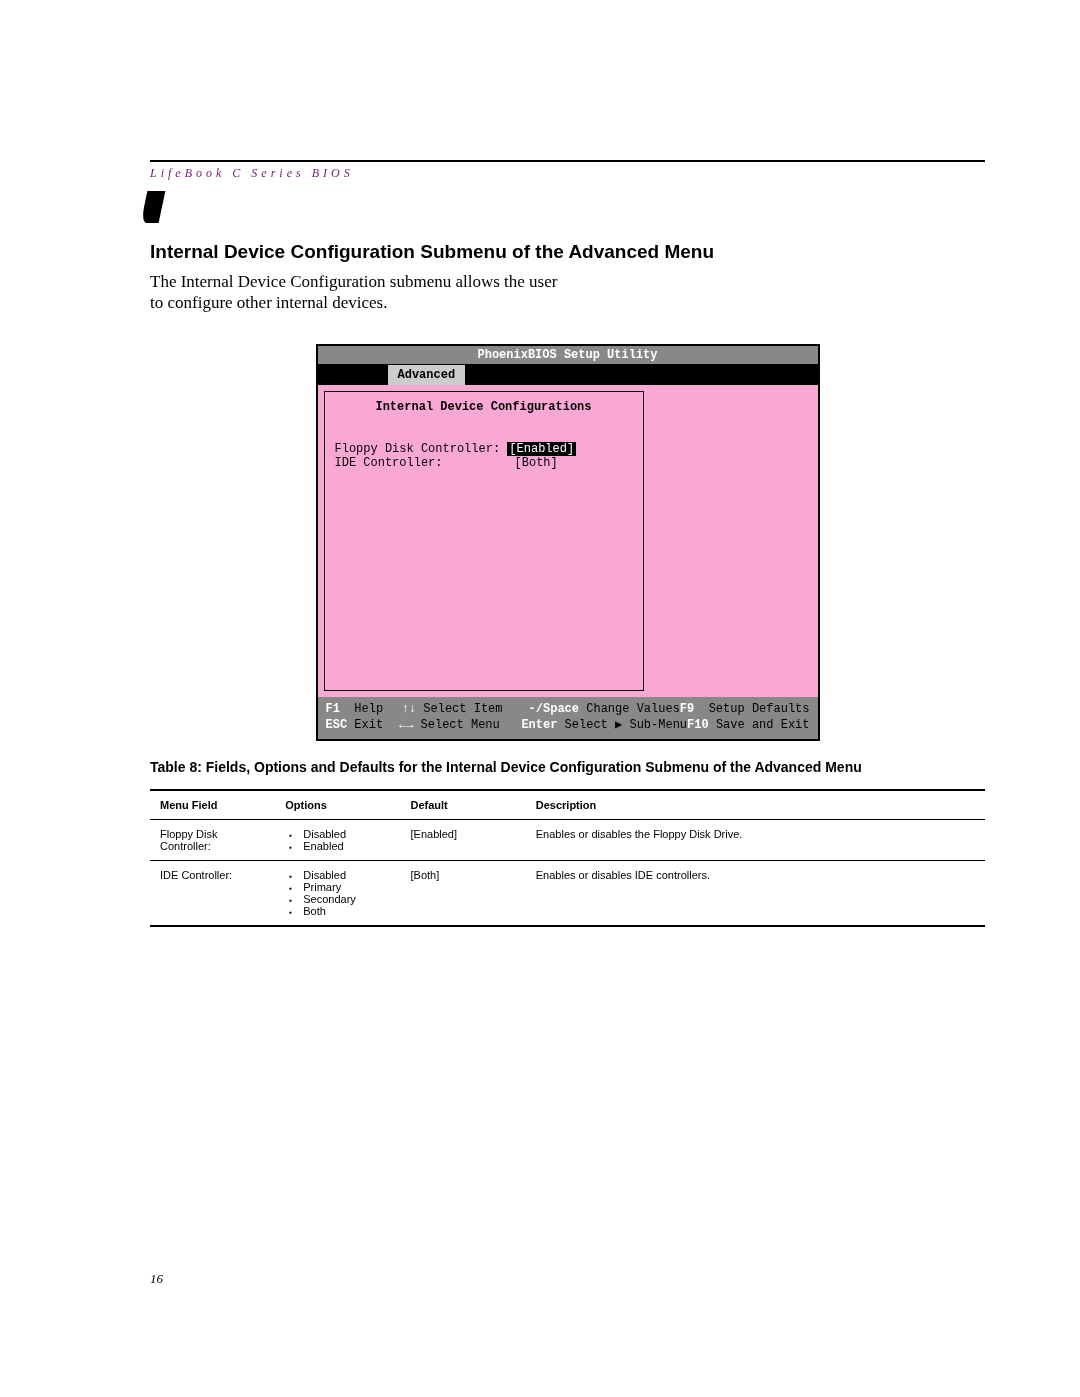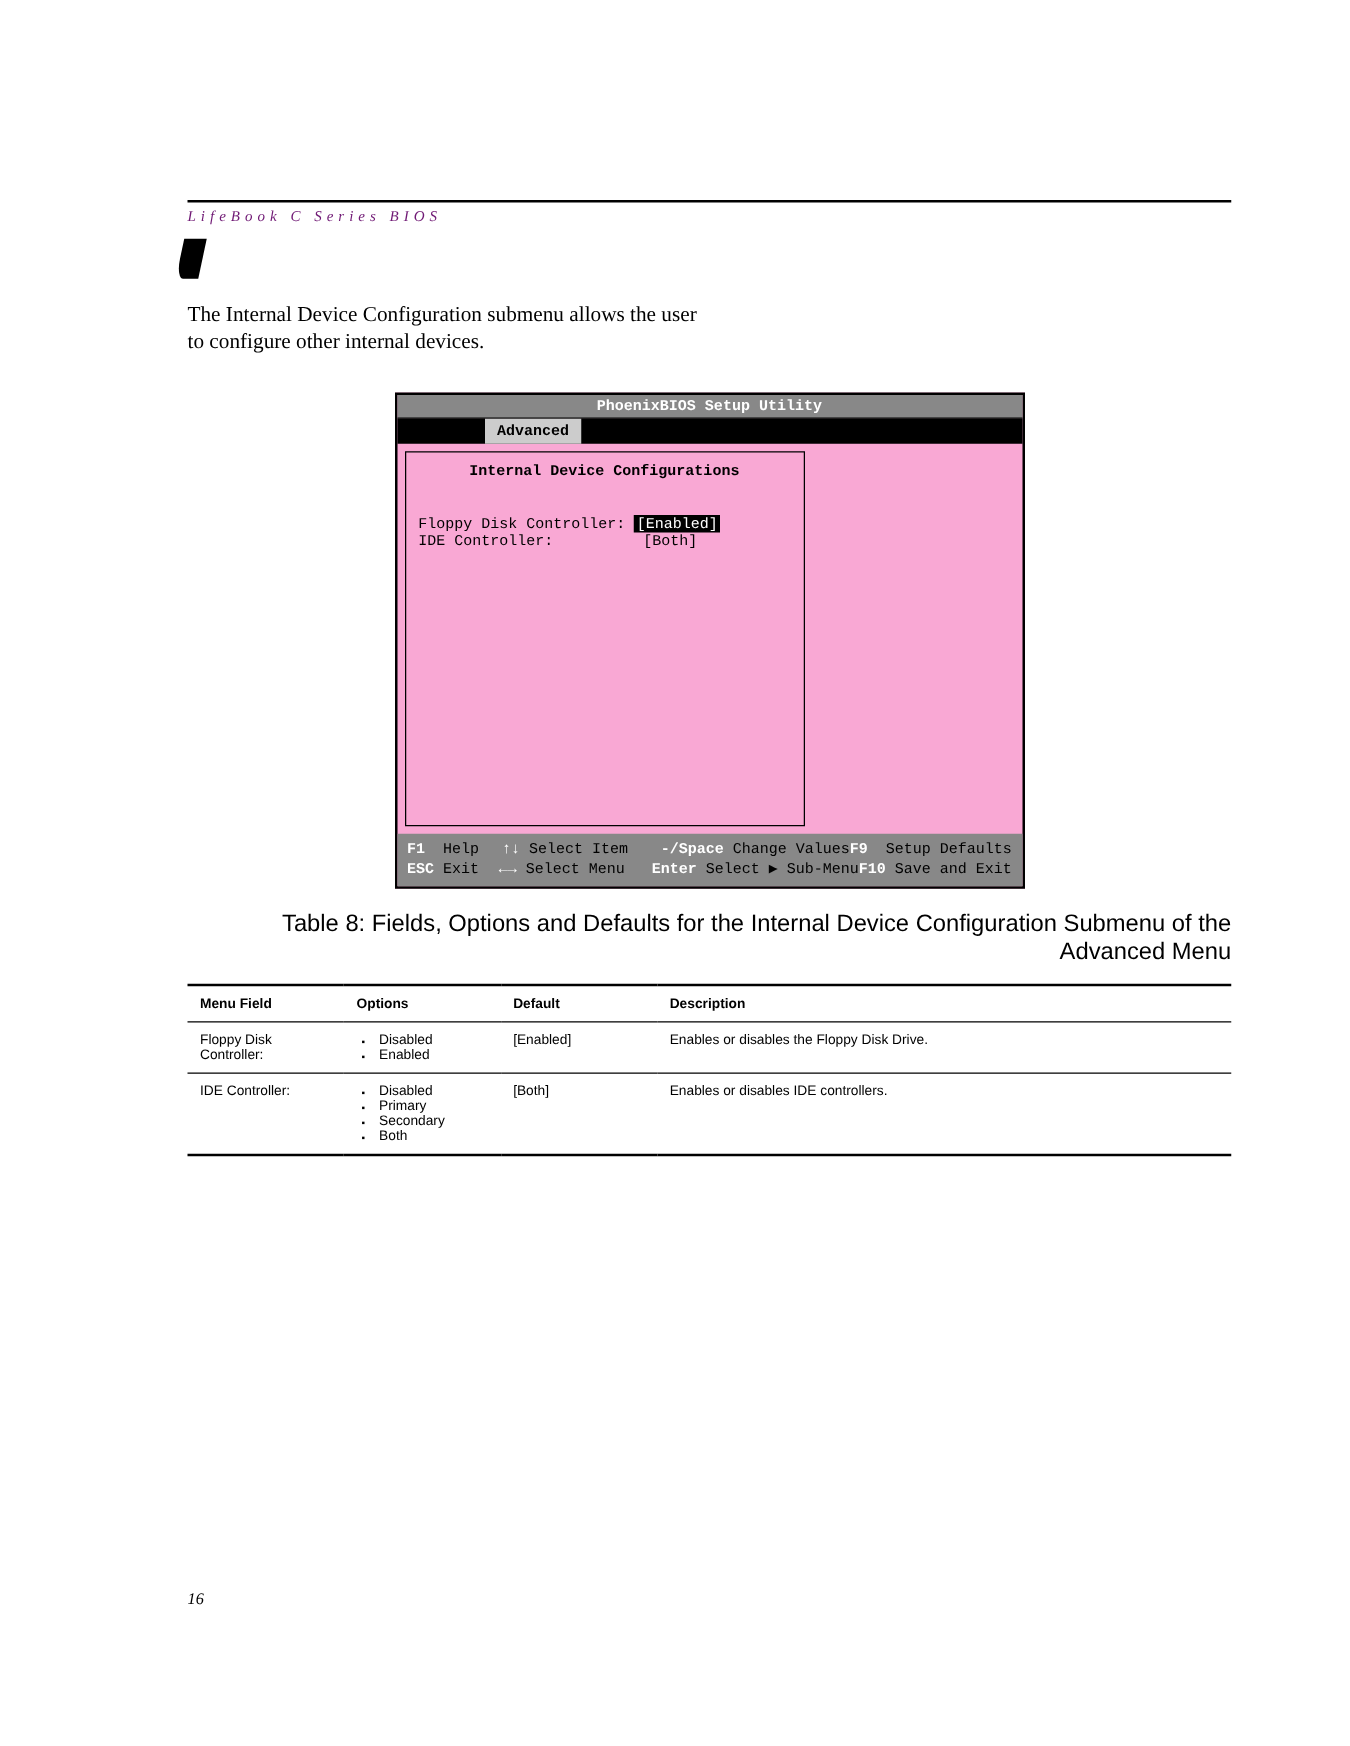--- a/index.html
+++ b/index.html
@@ -139,24 +139,24 @@
 
   .figure-caption {
     text-align: center;
     font-family: "Helvetica Neue", Arial, sans-serif;
     font-weight: 700;
     font-size: 12px;
     margin: 10px 0 24px 0;
   }
 
   .table-title {
-    text-align: right;
-    font-family: "Helvetica Neue", Arial, sans-serif;
-    font-weight: 400;
-    font-size: 19px;
+    text-align: left;
+    font-family: "Helvetica Neue", Arial, sans-serif;
+    font-weight: 700;
+    font-size: 14px;
     margin: 0 0 14px 0;
   }
 
   table.spec {
     border-collapse: collapse;
     width: 100%;
     font-family: "Helvetica Neue", Arial, sans-serif;
     font-size: 11px;
     border-top: 2px solid #000;
     border-bottom: 2px solid #000;
@@ -207,20 +207,21 @@
   }
 </style>
 </head>
 <body>
 
 <div class="page">
 
   <div class="running-head">LifeBook C Series BIOS</div>
   <div class="tab-mark"></div>
 
+  <h1 class="section-heading">Internal Device Configuration Submenu of the Advanced Menu</h1>
 
   <div class="intro">The Internal Device Configuration submenu allows the user to configure other internal devices.</div>
 
   <div class="bios">
     <div class="bios-title">PhoenixBIOS Setup Utility</div>
     <div class="bios-menubar">
       <div class="spacer"></div>
       <div class="bios-tab">Advanced</div>
     </div>
     <div class="bios-body">

